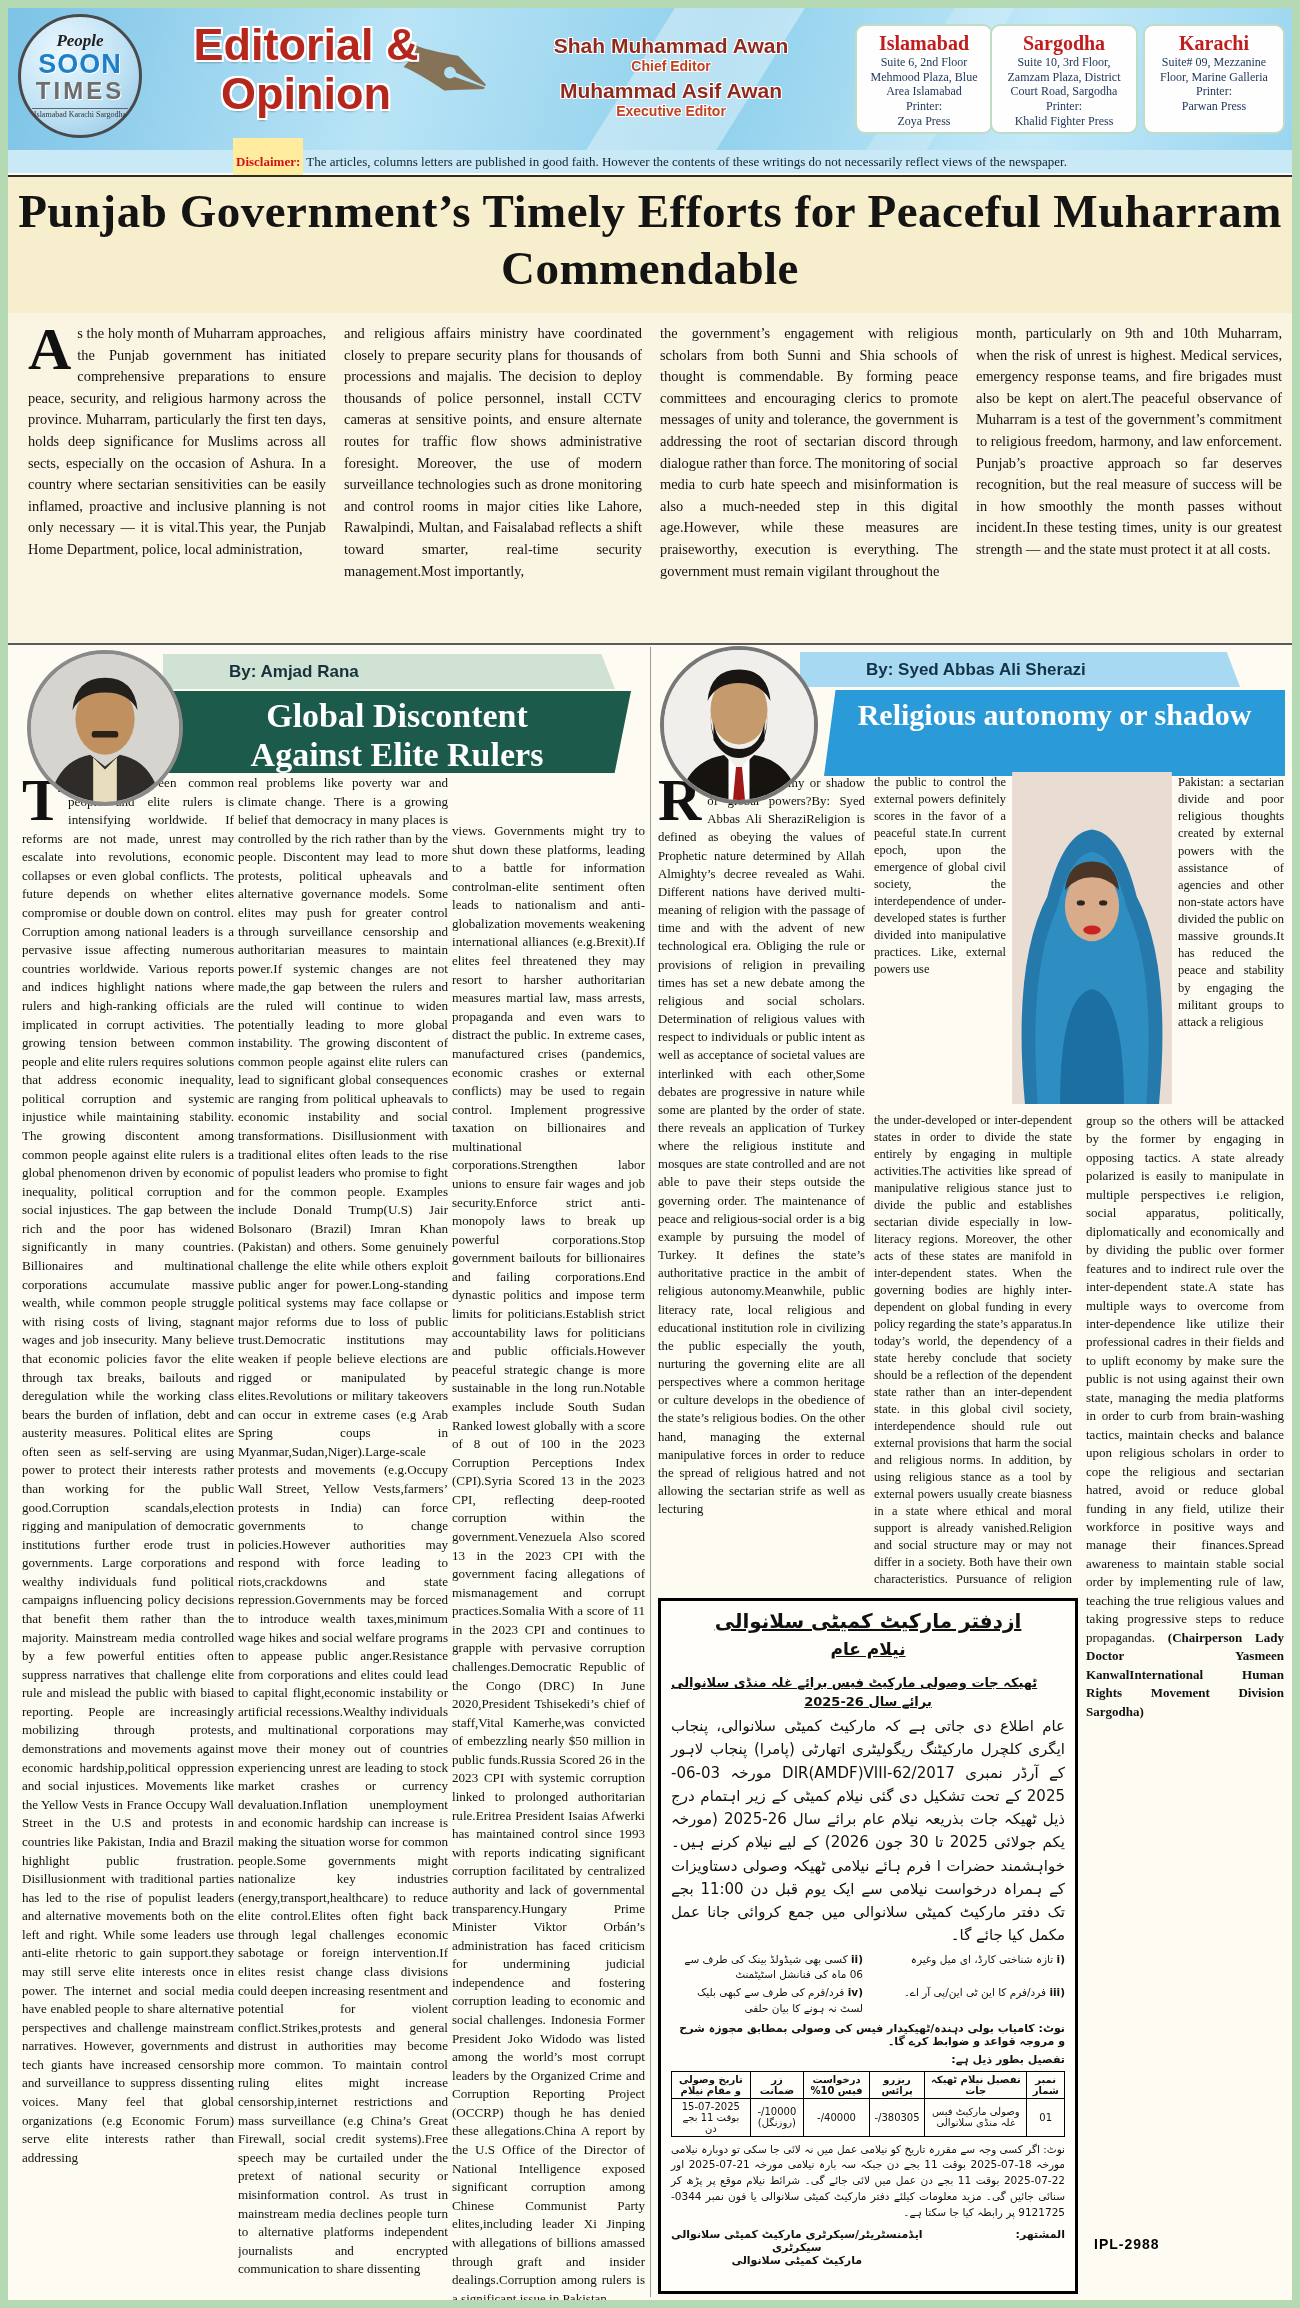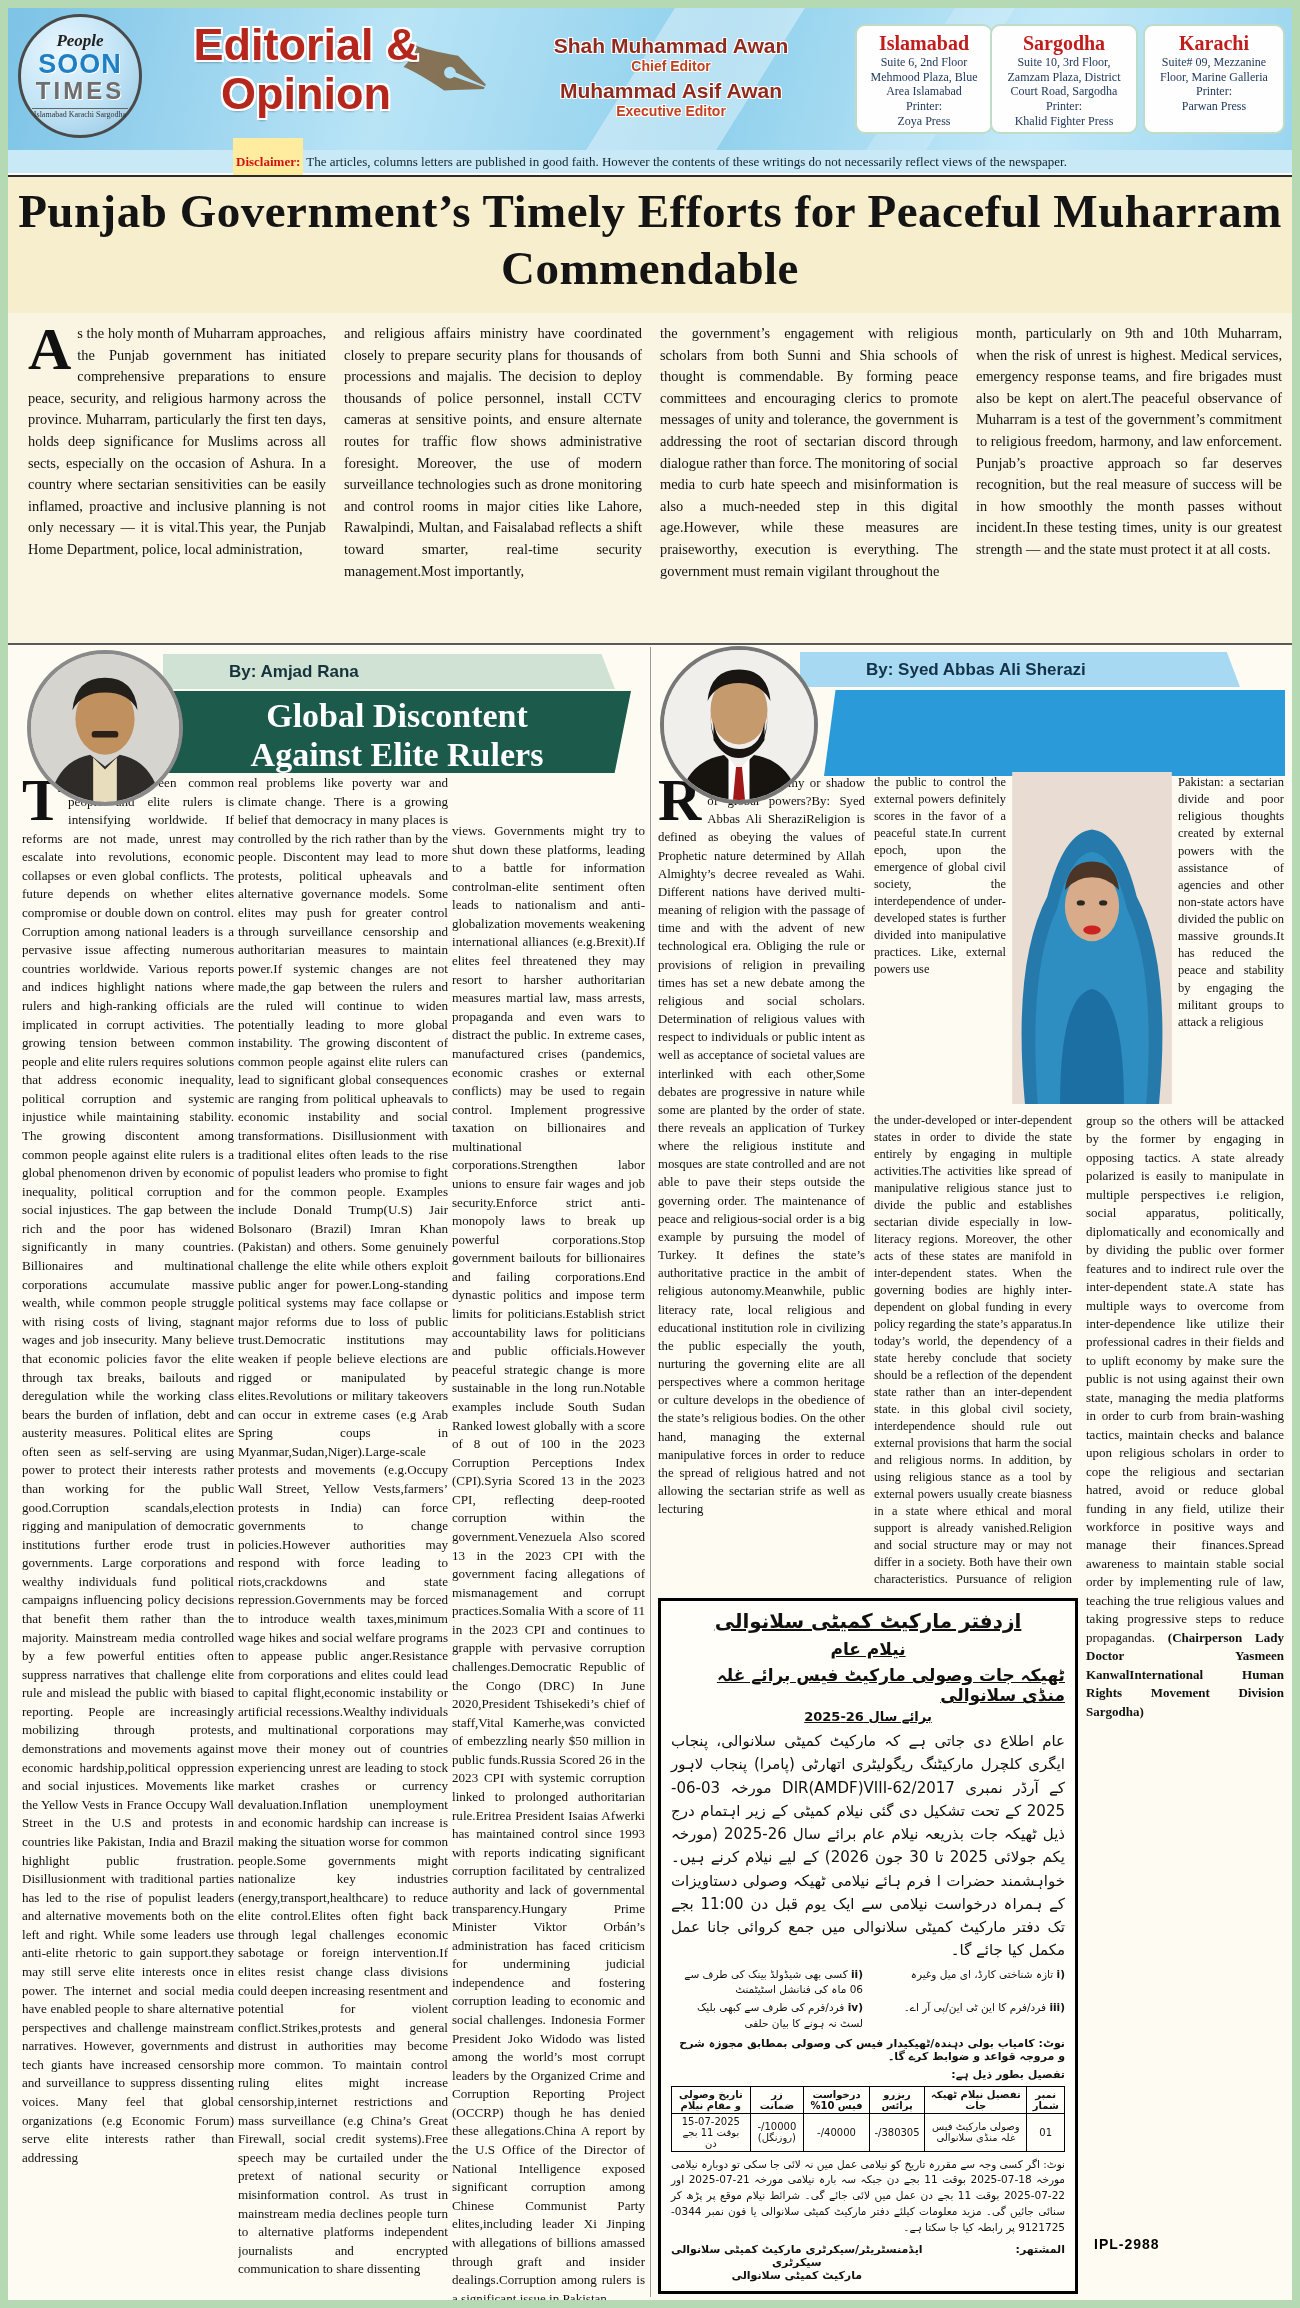--- a/index.html
+++ b/index.html
@@ -47,21 +47,21 @@
   .lb-green{background:#cfe2d3;color:#16323c;clip-path:polygon(0 0,97% 0,100% 100%,0 100%);}
   .tb-green{background:#1c5b4b;clip-path:polygon(0 0,100% 0,96.5% 100%,0 100%);font-size:34px;line-height:1.15;padding-top:5px;box-sizing:border-box;}
   .lb-blue{background:#a8d9f3;color:#123247;clip-path:polygon(0 0,97% 0,100% 100%,0 100%);}
   .tb-blue{background:#2a9ad8;clip-path:polygon(2.5% 0,100% 0,100% 100%,0 100%);font-size:30px;line-height:1.25;padding-top:6px;box-sizing:border-box;}
   .body-col{font-size:13.1px;line-height:1.42;}
   .body-col-sm{font-size:12.4px;line-height:1.37;}
   
   .notice{left:658px;top:1598px;width:420px;height:696px;border:3px solid #000;box-sizing:border-box;background:#fffef9;direction:rtl;font-family:"DejaVu Sans",sans-serif;padding:8px 10px;overflow:hidden;z-index:6;}
   .notice .t1{text-align:center;font-size:20px;font-weight:bold;text-decoration:underline;}
   .notice .t2{text-align:center;font-size:17px;font-weight:bold;text-decoration:underline;margin-top:6px;}
-  .notice .t3{text-align:right;font-size:17px;font-weight:bold;text-decoration:underline;margin-top:6px;}
+  .notice .t3{text-align:left;font-size:13px;font-weight:bold;text-decoration:underline;margin-top:16px;}
   .notice .t4{text-align:center;font-size:13px;font-weight:bold;text-decoration:underline;margin-top:4px;}
   .notice .bd{font-size:15px;line-height:1.55;text-align:justify;margin-top:6px;}
   .notice .items{display:grid;grid-template-columns:1fr 1fr;gap:2px 10px;font-size:10.5px;margin-top:4px;line-height:1.5;}
   .notice .nt{font-size:11px;font-weight:bold;margin-top:5px;}
   .notice table{width:100%;border-collapse:collapse;margin-top:5px;font-size:10px;}
   .notice th,.notice td{border:1px solid #000;padding:2px 3px;text-align:center;}
   .notice .ft{font-size:10.5px;line-height:1.5;text-align:justify;margin-top:5px;}
   .notice .pub{display:flex;justify-content:space-between;margin-top:8px;font-size:11px;font-weight:bold;align-items:flex-start;}
   .iplcode{left:1094px;top:2236px;font-family:"Liberation Sans",sans-serif;font-weight:bold;font-size:14px;color:#000;letter-spacing:1px;z-index:6;}
   .credit{font-weight:bold;}
@@ -177,20 +177,21 @@
     <path d="M33 48 Q36 66 50 66 Q64 66 67 48 L67 60 Q60 72 50 72 Q40 72 33 60Z" fill="#191513"></path>
     <path d="M10 100 Q16 74 40 70 L50 80 L60 70 Q84 74 90 100Z" fill="#17140f"></path>
     <path d="M43 72 L50 80 L57 72 L57 100 L43 100Z" fill="#fff"></path>
     <path d="M48 78 L52 78 L54 100 L46 100Z" fill="#a01818"></path>
   </svg>
 </div>
 <div class="abs byline-banner lb-blue" style="left:800px;top:652px;width:440px;">
   <span>By: Syed Abbas Ali Sherazi</span>
 </div>
 <div class="abs title-banner tb-blue" style="left:824px;top:690px;width:461px;height:86px;">
+  <div>Religious autonomy or shadow</div>
 </div>
 
 <div class="col body-col" style="left:658px;top:774px;width:207px;height:812px;font-size:12.8px;">
   <span class="dropcap">R</span><span>eligious autonomy or shadow of global powers?By: Syed Abbas Ali SheraziReligion is defined as obeying the values of Prophetic nature determined by Allah Almighty’s decree revealed as Wahi. Different nations have derived multi-meaning of religion with the passage of time and with the advent of new technological era. Obliging the rule or provisions of religion in prevailing times has set a new debate among the religious and social scholars. Determination of religious values with respect to individuals or public intent as well as acceptance of societal values are interlinked with each other,Some debates are progressive in nature while some are planted by the order of state. there reveals an application of Turkey where the religious institute and mosques are state controlled and are not able to pave their steps outside the governing order. The maintenance of peace and religious-social order is a big example by pursuing the model of Turkey. It defines the state’s authoritative practice in the ambit of religious autonomy.Meanwhile, public literacy rate, local religious and educational institution role in civilizing the public especially the youth, nurturing the governing elite are all perspectives where a common heritage or culture develops in the obedience of the state’s religious bodies. On the other hand, managing the external manipulative forces in order to reduce the spread of religious hatred and not allowing the sectarian strife as well as lecturing</span>
 </div>
 <div class="col body-col-sm" style="left:874px;top:774px;width:132px;height:334px;">
   <span>the public to control the external powers definitely scores in the favor of a peaceful state.In current epoch, upon the emergence of global civil society, the interdependence of under-developed states is further divided into manipulative practices. Like, external powers use</span>
 </div>
 <div class="abs" style="left:1012px;top:772px;width:160px;height:332px;overflow:hidden;z-index:4;">
   <svg viewBox="0 0 100 208" width="160" height="332">

